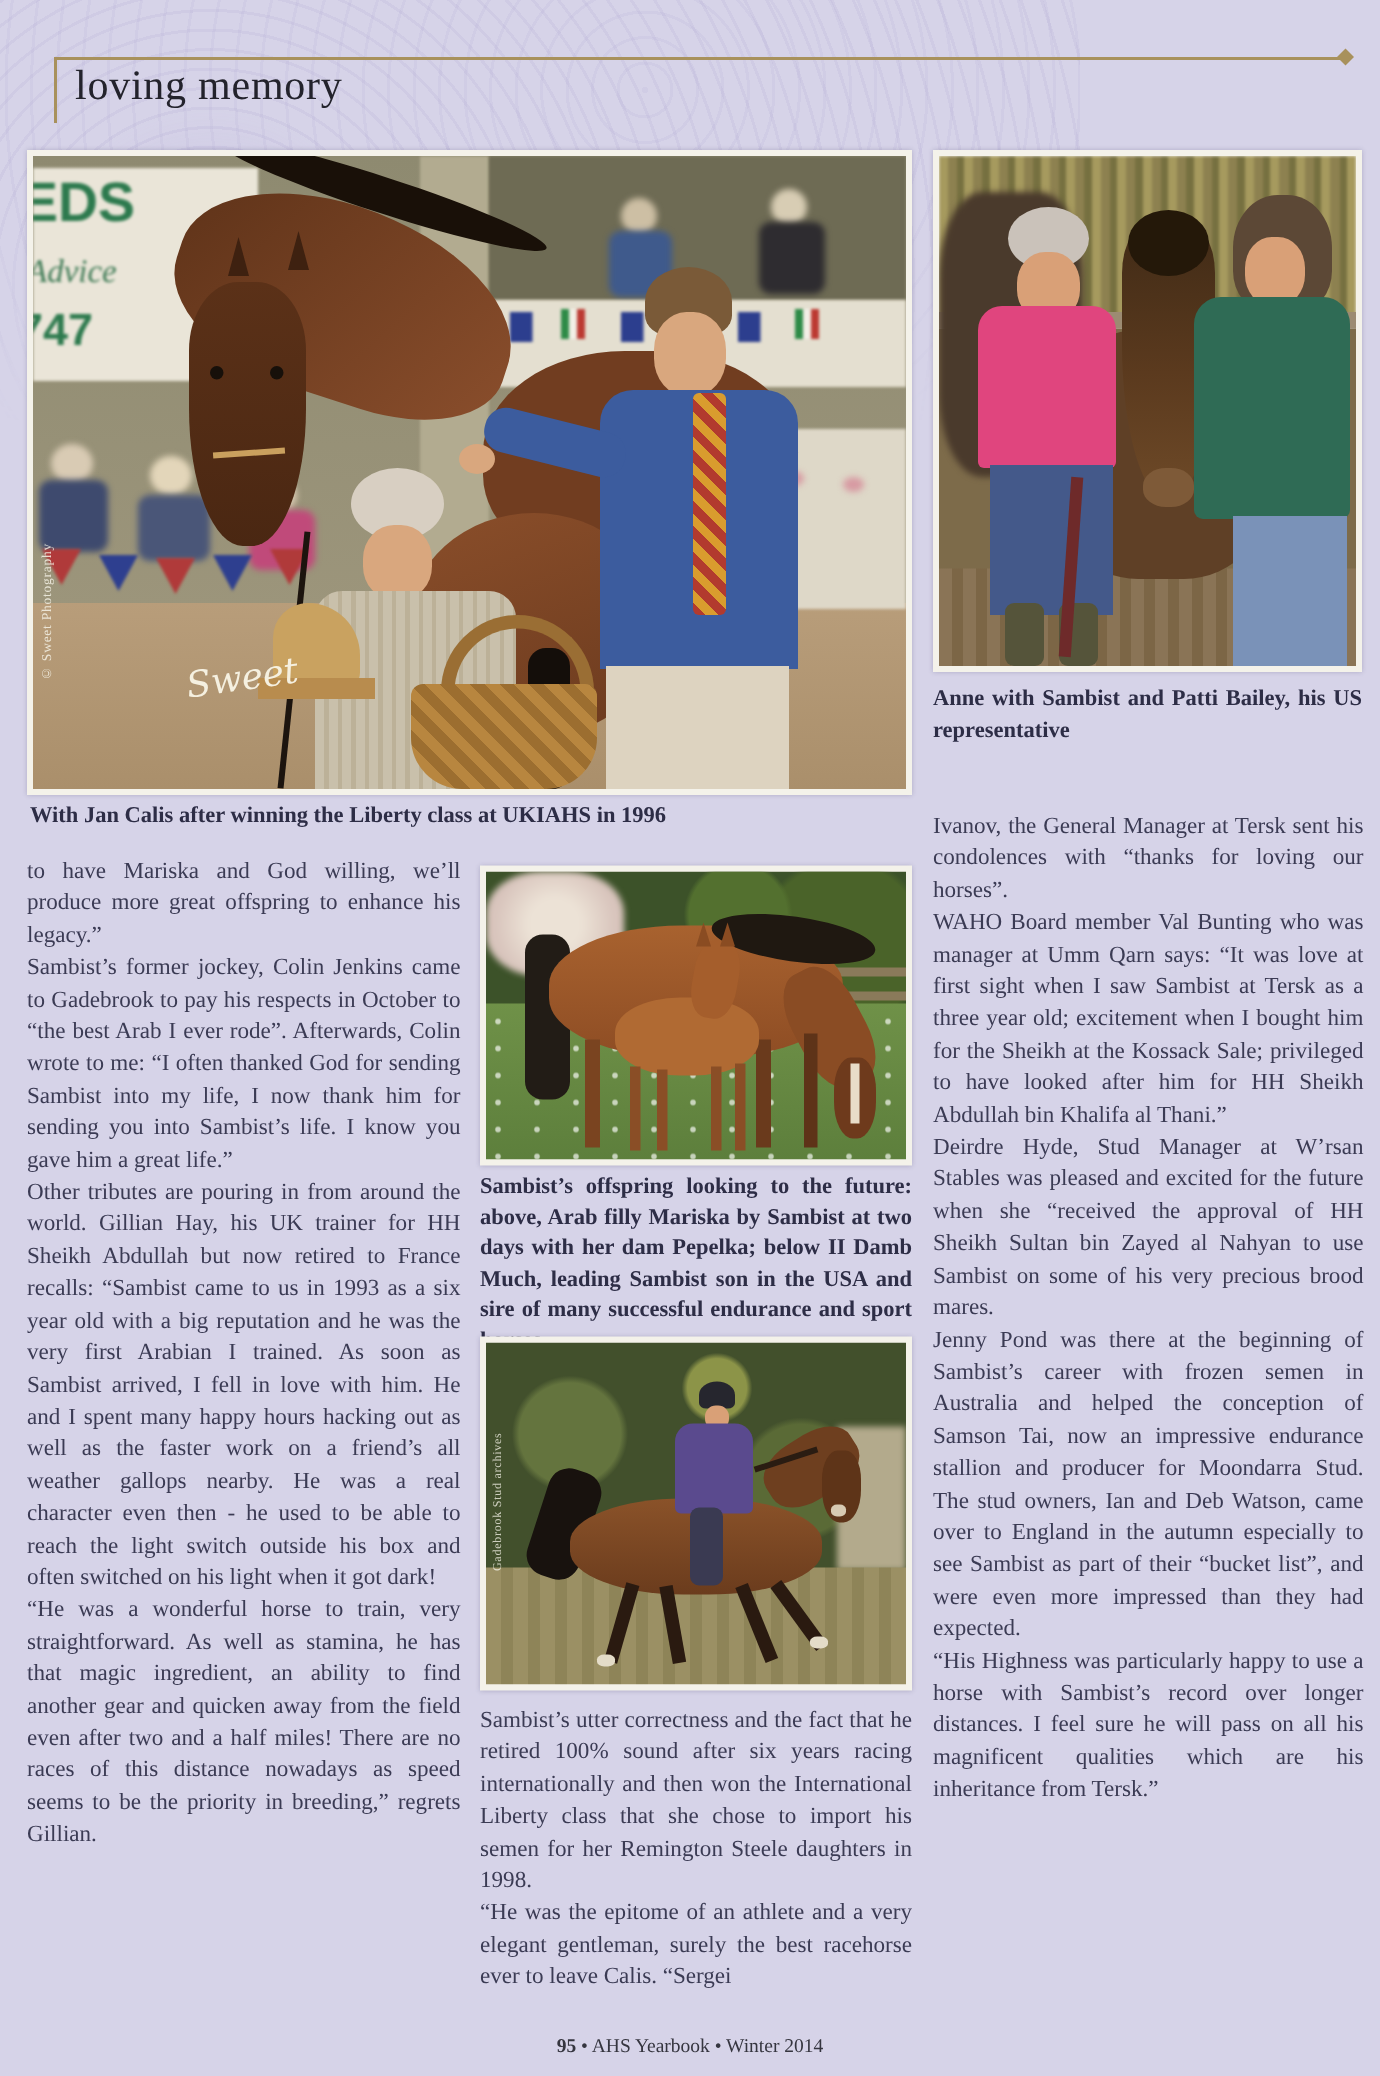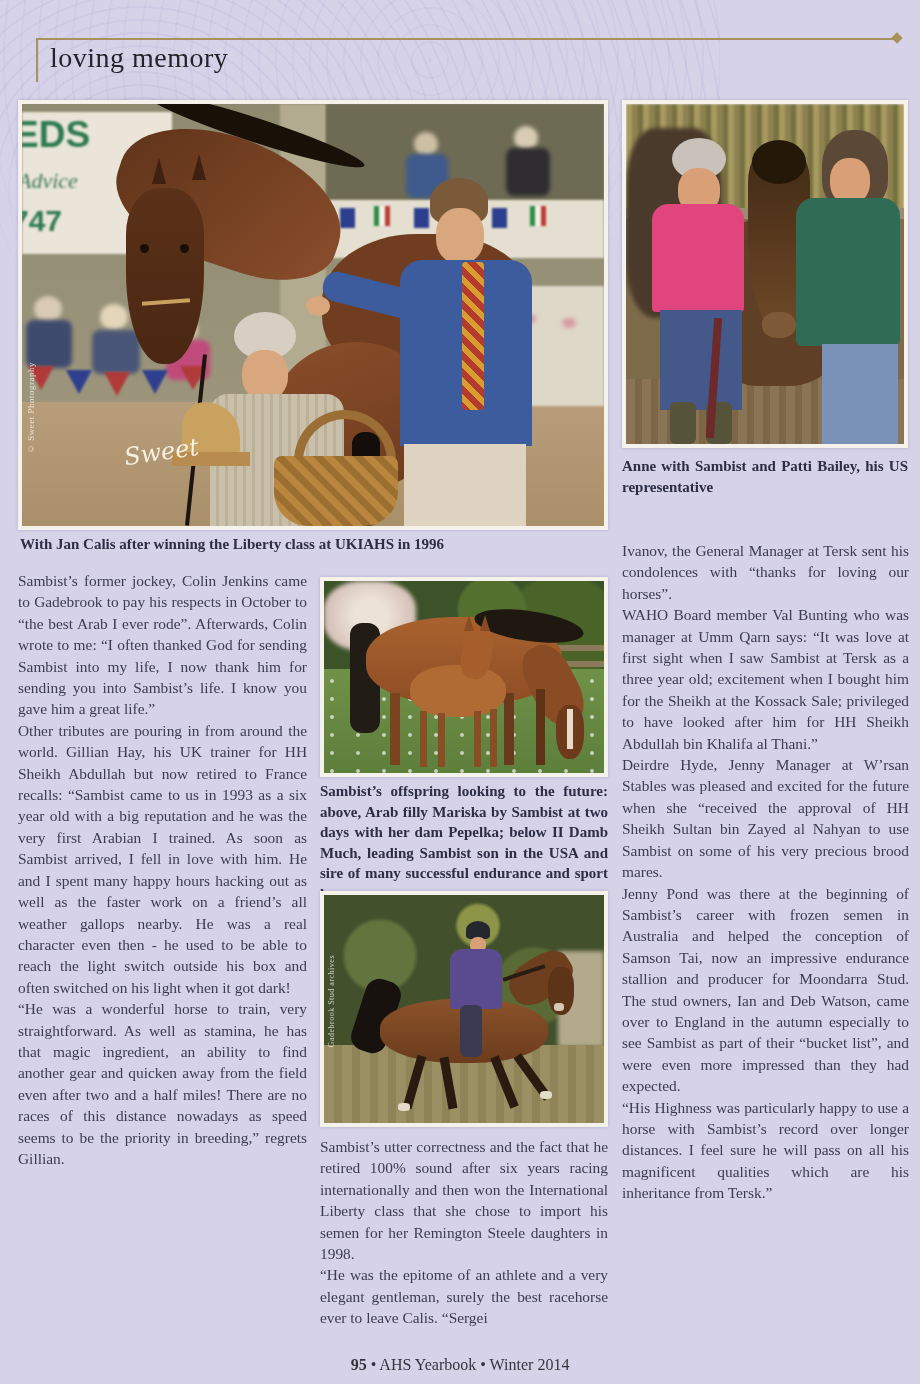--- a/index.html
+++ b/index.html
@@ -27,21 +27,21 @@
   
   .photo{background:#f4f2ea;padding:4px;box-shadow:0 0 3px rgba(60,55,100,.25);}
   .scene{position:relative;width:100%;height:100%;overflow:hidden;}
   .scene *{position:absolute;}
   .caption{font-weight:bold;font-size:15px;line-height:20.5px;color:#2d2d46;text-align:justify;}
   .col{font-size:15.4px;line-height:21.4px;text-align:justify;color:#3b3b54;}
   .col p{margin:0;}
   .blur1{filter:blur(1px);} .blur2{filter:blur(2px);}
   .vtext{writing-mode:vertical-rl;transform:rotate(180deg);font-size:9px;letter-spacing:.5px;}
   .endmark{color:#3b3b54;}
-  .footer{left:0;top:1356px;width:920px;text-align:center;font-size:16px;color:#35353f;}
+  .footer{left:0;top:1356px;width:920px;text-align:center;font-size:13px;color:#35353f;}
   .footer b{font-weight:bold;}
   .tri{width:0;height:0;background:none!important;}
 </style>
 </head>
 <body>
 
 <div class="abs lace"></div>
 
 <div class="abs gold-line"></div>
 <div class="abs gold-vline"></div>
@@ -207,34 +207,35 @@
     <div style="left:142px;top:26px;width:24px;height:18px;border-radius:50% 50% 20% 20%;background:#26262e;"></div>
     <div style="left:146px;top:42px;width:16px;height:16px;border-radius:45%;background:#d9a077;"></div>
     <div style="left:126px;top:54px;width:52px;height:60px;border-radius:12px 12px 4px 4px;background:#5a4a8e;"></div>
     <div style="left:136px;top:110px;width:22px;height:52px;border-radius:6px;background:#3a3a52;"></div>
     <div style="left:178px;top:76px;width:44px;height:4px;background:#2a1c12;transform:rotate(-18deg);"></div>
     <div class="vtext" style="left:3px;top:60px;color:rgba(240,238,226,.8);font-size:8px;">Gadebrook Stud archives</div>
   </div>
 </div>
 
 <div class="abs col" style="left:18px;top:570px;width:289px;">
+  <p>to have Mariska and God willing, we’ll produce more great offspring to enhance his legacy.”</p>
   <p>Sambist’s former jockey, Colin Jenkins came to Gadebrook to pay his respects in October to “the best Arab I ever rode”. Afterwards, Colin wrote to me: “I often thanked God for sending Sambist into my life, I now thank him for sending you into Sambist’s life. I know you gave him a great life.”</p>
   <p>Other tributes are pouring in from around the world. Gillian Hay, his UK trainer for HH Sheikh Abdullah but now retired to France recalls: “Sambist came to us in 1993 as a six year old with a big reputation and he was the very first Arabian I trained. As soon as Sambist arrived, I fell in love with him. He and I spent many happy hours hacking out as well as the faster work on a friend’s all weather gallops nearby. He was a real character even then - he used to be able to reach the light switch outside his box and often switched on his light when it got dark!</p>
   <p>“He was a wonderful horse to train, very straightforward. As well as stamina, he has that magic ingredient, an ability to find another gear and quicken away from the field even after two and a half miles!  There are no races of this distance nowadays as speed seems to be the priority in breeding,” regrets Gillian.</p>
 </div>
 
 <div class="abs col" style="left:320px;top:1136px;width:288px;">
   <p>Sambist’s utter correctness and the fact that he retired 100% sound after six years racing internationally and then won the International Liberty class that she chose to import his semen for her Remington Steele daughters in 1998.</p>
   <p>“He was the epitome of an athlete and a very elegant gentleman, surely the best racehorse ever to leave Calis. “Sergei</p>
 </div>
 
 <div class="abs col" style="left:622px;top:540px;width:287px;">
   <p>Ivanov, the General Manager at Tersk sent his condolences with “thanks for loving our horses”.</p>
   <p>WAHO Board member Val Bunting who was manager at Umm Qarn says: “It was love at first sight when I saw Sambist at Tersk as a three year old; excitement when I bought him for the Sheikh at the Kossack Sale; privileged to have looked after him for HH Sheikh Abdullah bin Khalifa al Thani.”</p>
-  <p>Deirdre Hyde, Jenny Manager at W’rsan Stables was pleased and excited for the future when she “received the approval of HH Sheikh Sultan bin Zayed al Nahyan to use Sambist on some of his very precious brood mares.</p>
+  <p>Deirdre Hyde, Stud Manager at W’rsan Stables was pleased and excited for the future when she “received the approval of HH Sheikh Sultan bin Zayed al Nahyan to use Sambist on some of his very precious brood mares.</p>
   <p>Jenny Pond was there at the beginning of Sambist’s career with frozen semen in Australia and helped the conception of Samson Tai, now an impressive endurance stallion and producer for Moondarra Stud. The stud owners, Ian and Deb Watson, came over to England in the autumn especially to see Sambist as part of their “bucket list”, and were even more impressed than they had expected.</p>
   <p>“His Highness was particularly happy to use a horse with Sambist’s record over longer distances. I feel sure he will pass on all his magnificent qualities which are his inheritance from Tersk.”</p>
 </div>
 
 <div class="footer abs">
   <b>95</b>
   <span>•</span>
   <span>AHS Yearbook</span>
   <span>•</span>
   <span>Winter 2014</span>

